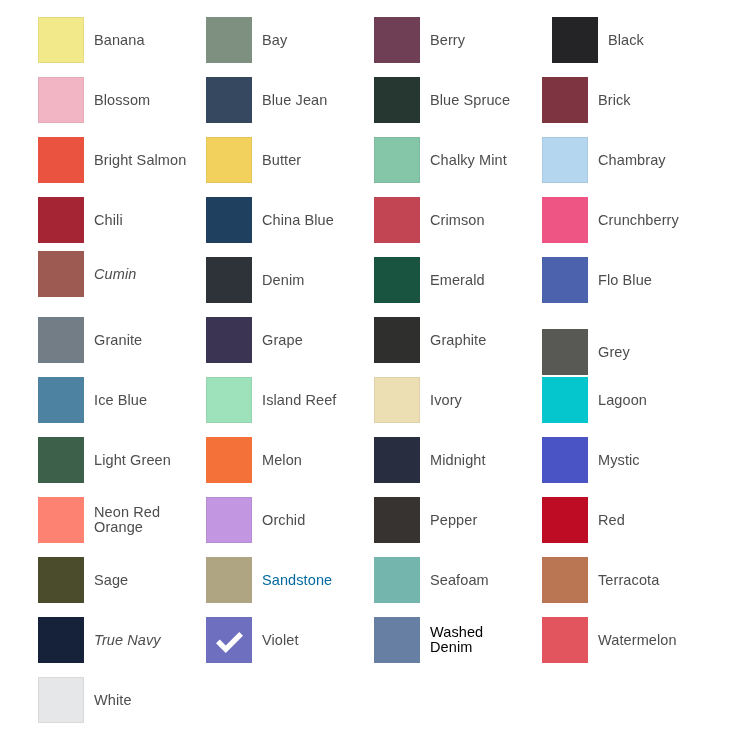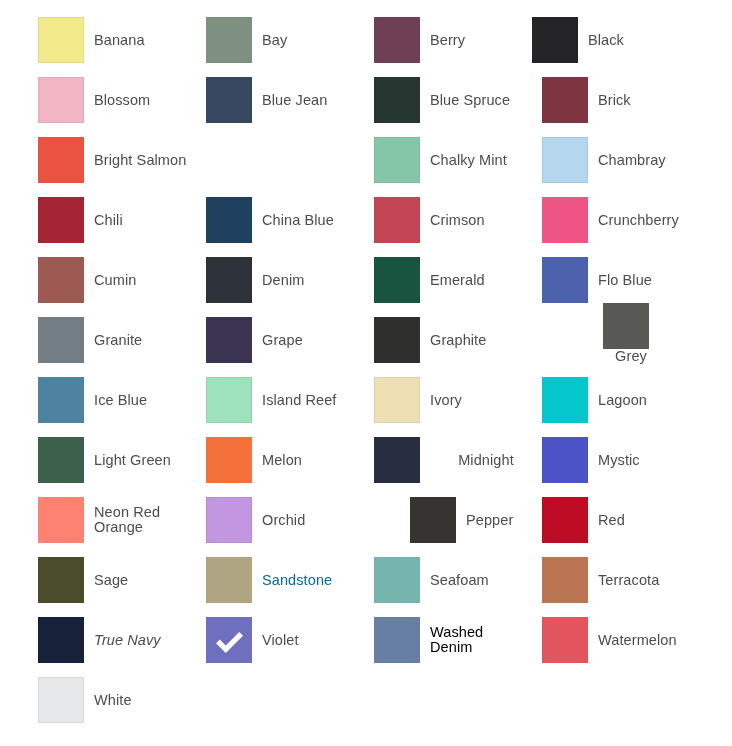--- a/index.html
+++ b/index.html
@@ -79,21 +79,21 @@
       <span class="swatch-label" style="color: rgb(77, 77, 77);">Banana</span>
     </button>
     <button class="swatch-option" type="button" aria-pressed="false" style="left: 206px; top: 10px;">
       <span class="swatch-chip" title="Bay" style="background: rgb(126, 144, 128); width: 46px; height: 46px; flex-basis: 46px;"></span>
       <span class="swatch-label" style="color: rgb(77, 77, 77);">Bay</span>
     </button>
     <button class="swatch-option" type="button" aria-pressed="false" style="left: 374px; top: 10px;">
       <span class="swatch-chip" title="Berry" style="background: rgb(110, 63, 85); width: 46px; height: 46px; flex-basis: 46px;"></span>
       <span class="swatch-label" style="color: rgb(77, 77, 77);">Berry</span>
     </button>
-    <button class="swatch-option" type="button" aria-pressed="false" style="left: 532px; top: 10px;">
+    <button class="swatch-option" type="button" aria-pressed="false" style="left: 552px; top: 10px;">
       <span class="swatch-chip" title="Black" style="background: rgb(36, 36, 38); width: 46px; height: 46px; flex-basis: 46px;"></span>
       <span class="swatch-label" style="color: rgb(77, 77, 77);">Black</span>
     </button>
     <button class="swatch-option" type="button" aria-pressed="false" style="left: 38px; top: 70px;">
       <span class="swatch-chip is-light-edge" title="Blossom" style="background: rgb(242, 181, 196); width: 46px; height: 46px; flex-basis: 46px;"></span>
       <span class="swatch-label" style="color: rgb(77, 77, 77);">Blossom</span>
     </button>
     <button class="swatch-option" type="button" aria-pressed="false" style="left: 206px; top: 70px;">
       <span class="swatch-chip" title="Blue Jean" style="background: rgb(54, 72, 95); width: 46px; height: 46px; flex-basis: 46px;"></span>
       <span class="swatch-label" style="color: rgb(77, 77, 77);">Blue Jean</span>
@@ -103,20 +103,24 @@
       <span class="swatch-label" style="color: rgb(77, 77, 77);">Blue Spruce</span>
     </button>
     <button class="swatch-option" type="button" aria-pressed="false" style="left: 542px; top: 70px;">
       <span class="swatch-chip" title="Brick" style="background: rgb(126, 52, 65); width: 46px; height: 46px; flex-basis: 46px;"></span>
       <span class="swatch-label" style="color: rgb(77, 77, 77);">Brick</span>
     </button>
     <button class="swatch-option" type="button" aria-pressed="false" style="left: 38px; top: 130px;">
       <span class="swatch-chip" title="Bright Salmon" style="background: rgb(234, 83, 64); width: 46px; height: 46px; flex-basis: 46px;"></span>
       <span class="swatch-label" style="color: rgb(77, 77, 77);">Bright Salmon</span>
     </button>
+    <button class="swatch-option" type="button" aria-pressed="false" style="left: 206px; top: 130px;">
+      <span class="swatch-chip is-light-edge" title="Butter" style="background: rgb(242, 209, 92); width: 46px; height: 46px; flex-basis: 46px;"></span>
+      <span class="swatch-label" style="color: rgb(77, 77, 77);">Butter</span>
+    </button>
     <button class="swatch-option" type="button" aria-pressed="false" style="left: 374px; top: 130px;">
       <span class="swatch-chip is-light-edge" title="Chalky Mint" style="background: rgb(133, 198, 168); width: 46px; height: 46px; flex-basis: 46px;"></span>
       <span class="swatch-label" style="color: rgb(77, 77, 77);">Chalky Mint</span>
     </button>
     <button class="swatch-option" type="button" aria-pressed="false" style="left: 542px; top: 130px;">
       <span class="swatch-chip is-light-edge" title="Chambray" style="background: rgb(180, 214, 238); width: 46px; height: 46px; flex-basis: 46px;"></span>
       <span class="swatch-label" style="color: rgb(77, 77, 77);">Chambray</span>
     </button>
     <button class="swatch-option" type="button" aria-pressed="false" style="left: 38px; top: 190px;">
       <span class="swatch-chip" title="Chili" style="background: rgb(165, 37, 53); width: 46px; height: 46px; flex-basis: 46px;"></span>
@@ -127,21 +131,21 @@
       <span class="swatch-label" style="color: rgb(77, 77, 77);">China Blue</span>
     </button>
     <button class="swatch-option" type="button" aria-pressed="false" style="left: 374px; top: 190px;">
       <span class="swatch-chip" title="Crimson" style="background: rgb(193, 69, 83); width: 46px; height: 46px; flex-basis: 46px;"></span>
       <span class="swatch-label" style="color: rgb(77, 77, 77);">Crimson</span>
     </button>
     <button class="swatch-option" type="button" aria-pressed="false" style="left: 542px; top: 190px;">
       <span class="swatch-chip" title="Crunchberry" style="background: rgb(239, 85, 132); width: 46px; height: 46px; flex-basis: 46px;"></span>
       <span class="swatch-label" style="color: rgb(77, 77, 77);">Crunchberry</span>
     </button>
-    <button class="swatch-option" type="button" aria-pressed="false" style="left: 38px; top: 250px;">
+    <button class="swatch-option" type="button" aria-pressed="false" style="left: 38px; top: 244px; font-style: italic;">
       <span class="swatch-chip" title="Cumin" style="background: rgb(156, 90, 83); width: 46px; height: 46px; flex-basis: 46px;"></span>
       <span class="swatch-label" style="color: rgb(77, 77, 77);">Cumin</span>
     </button>
     <button class="swatch-option" type="button" aria-pressed="false" style="left: 206px; top: 250px;">
       <span class="swatch-chip" title="Denim" style="background: rgb(46, 51, 57); width: 46px; height: 46px; flex-basis: 46px;"></span>
       <span class="swatch-label" style="color: rgb(77, 77, 77);">Denim</span>
     </button>
     <button class="swatch-option" type="button" aria-pressed="false" style="left: 374px; top: 250px;">
       <span class="swatch-chip" title="Emerald" style="background: rgb(24, 84, 63); width: 46px; height: 46px; flex-basis: 46px;"></span>
       <span class="swatch-label" style="color: rgb(77, 77, 77);">Emerald</span>
@@ -155,21 +159,21 @@
       <span class="swatch-label" style="color: rgb(77, 77, 77);">Granite</span>
     </button>
     <button class="swatch-option" type="button" aria-pressed="false" style="left: 206px; top: 310px;">
       <span class="swatch-chip" title="Grape" style="background: rgb(59, 52, 82); width: 46px; height: 46px; flex-basis: 46px;"></span>
       <span class="swatch-label" style="color: rgb(77, 77, 77);">Grape</span>
     </button>
     <button class="swatch-option" type="button" aria-pressed="false" style="left: 374px; top: 310px;">
       <span class="swatch-chip" title="Graphite" style="background: rgb(47, 47, 45); width: 46px; height: 46px; flex-basis: 46px;"></span>
       <span class="swatch-label" style="color: rgb(77, 77, 77);">Graphite</span>
     </button>
-    <button class="swatch-option" type="button" aria-pressed="false" style="left: 542px; top: 303px; flex-direction: column;">
+    <button class="swatch-option" type="button" aria-pressed="false" style="left: 542px; top: 322px;">
       <span class="swatch-chip" title="Grey" style="background: rgb(88, 88, 85); width: 46px; height: 46px; flex-basis: 46px;"></span>
       <span class="swatch-label" style="color: rgb(77, 77, 77);">Grey</span>
     </button>
     <button class="swatch-option" type="button" aria-pressed="false" style="left: 38px; top: 370px;">
       <span class="swatch-chip" title="Ice Blue" style="background: rgb(77, 130, 161); width: 46px; height: 46px; flex-basis: 46px;"></span>
       <span class="swatch-label" style="color: rgb(77, 77, 77);">Ice Blue</span>
     </button>
     <button class="swatch-option" type="button" aria-pressed="false" style="left: 206px; top: 370px;">
       <span class="swatch-chip is-light-edge" title="Island Reef" style="background: rgb(157, 226, 186); width: 46px; height: 46px; flex-basis: 46px;"></span>
       <span class="swatch-label" style="color: rgb(77, 77, 77);">Island Reef</span>
@@ -183,38 +187,38 @@
       <span class="swatch-label" style="color: rgb(77, 77, 77);">Lagoon</span>
     </button>
     <button class="swatch-option" type="button" aria-pressed="false" style="left: 38px; top: 430px;">
       <span class="swatch-chip" title="Light Green" style="background: rgb(60, 96, 73); width: 46px; height: 46px; flex-basis: 46px;"></span>
       <span class="swatch-label" style="color: rgb(77, 77, 77);">Light Green</span>
     </button>
     <button class="swatch-option" type="button" aria-pressed="false" style="left: 206px; top: 430px;">
       <span class="swatch-chip" title="Melon" style="background: rgb(244, 113, 58); width: 46px; height: 46px; flex-basis: 46px;"></span>
       <span class="swatch-label" style="color: rgb(77, 77, 77);">Melon</span>
     </button>
-    <button class="swatch-option" type="button" aria-pressed="false" style="left: 374px; top: 430px; text-align: center;">
+    <button class="swatch-option" type="button" aria-pressed="false" style="left: 374px; top: 430px;">
       <span class="swatch-chip" title="Midnight" style="background: rgb(40, 46, 64); width: 46px; height: 46px; flex-basis: 46px;"></span>
       <span class="swatch-label" style="color: rgb(77, 77, 77);">Midnight</span>
     </button>
     <button class="swatch-option" type="button" aria-pressed="false" style="left: 542px; top: 430px;">
       <span class="swatch-chip" title="Mystic" style="background: rgb(74, 84, 196); width: 46px; height: 46px; flex-basis: 46px;"></span>
       <span class="swatch-label" style="color: rgb(77, 77, 77);">Mystic</span>
     </button>
     <button class="swatch-option" type="button" aria-pressed="false" style="left: 38px; top: 490px;">
       <span class="swatch-chip" title="Neon Red Orange" style="background: rgb(253, 130, 114); width: 46px; height: 46px; flex-basis: 46px;"></span>
       <span class="swatch-label" style="color: rgb(77, 77, 77);">Neon Red
 Orange</span>
     </button>
     <button class="swatch-option" type="button" aria-pressed="false" style="left: 206px; top: 490px;">
       <span class="swatch-chip is-light-edge" title="Orchid" style="background: rgb(194, 150, 224); width: 46px; height: 46px; flex-basis: 46px;"></span>
       <span class="swatch-label" style="color: rgb(77, 77, 77);">Orchid</span>
     </button>
-    <button class="swatch-option" type="button" aria-pressed="false" style="left: 374px; top: 490px; margin-left: 36px;">
+    <button class="swatch-option" type="button" aria-pressed="false" style="left: 374px; top: 490px;">
       <span class="swatch-chip" title="Pepper" style="background: rgb(54, 51, 48); width: 46px; height: 46px; flex-basis: 46px;"></span>
       <span class="swatch-label" style="color: rgb(77, 77, 77);">Pepper</span>
     </button>
     <button class="swatch-option" type="button" aria-pressed="false" style="left: 542px; top: 490px;">
       <span class="swatch-chip" title="Red" style="background: rgb(189, 12, 35); width: 46px; height: 46px; flex-basis: 46px;"></span>
       <span class="swatch-label" style="color: rgb(77, 77, 77);">Red</span>
     </button>
     <button class="swatch-option" type="button" aria-pressed="false" style="left: 38px; top: 550px;">
       <span class="swatch-chip" title="Sage" style="background: rgb(75, 76, 44); width: 46px; height: 46px; flex-basis: 46px;"></span>
       <span class="swatch-label" style="color: rgb(77, 77, 77);">Sage</span>

